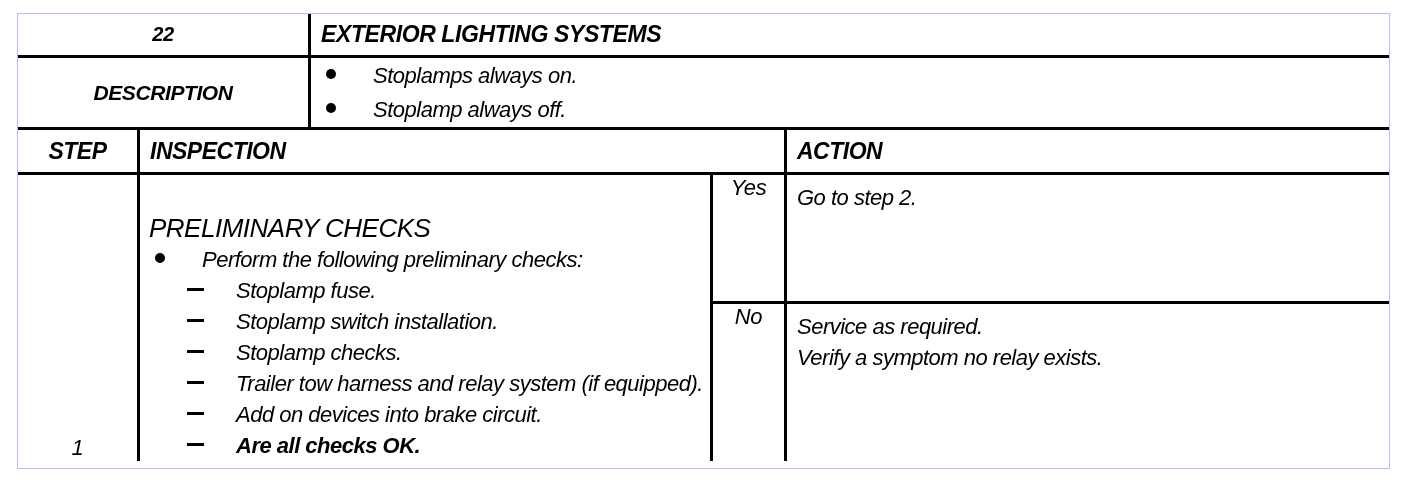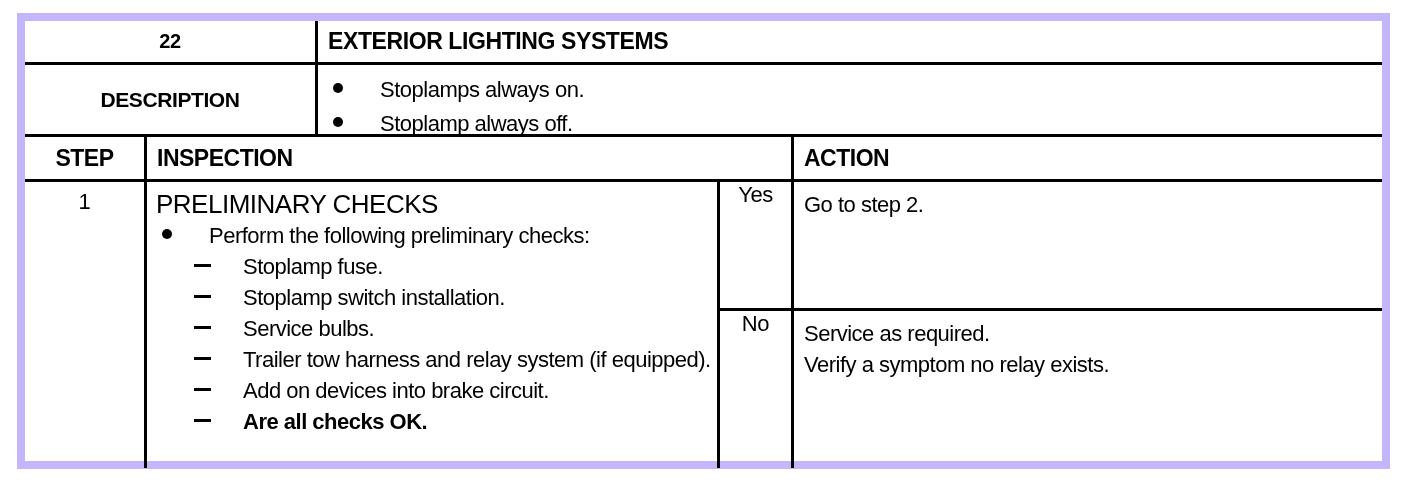--- a/index.html
+++ b/index.html
@@ -22,23 +22,24 @@
     background: #ffffff;
   }
 
   
   .diag-table {
     position: absolute;
     left: 17px;
     top: 13px;
     width: 1373px;
     height: 456px;
-    border: 8px solid #c4b5fd;
+    border: 1px solid #c4b5fd;
     box-sizing: border-box;
     background: #fff;
+    font-style: italic;
   }
 
   .row {
     display: flex;
     box-sizing: border-box;
     width: 100%;
   }
 
   .row-title    { height: 44px; border-bottom: 3px solid #000; }
   .row-desc     { height: 72px; border-bottom: 3px solid #000; }
@@ -55,21 +56,21 @@
   
   .c-step   { width: 122px; }
   .c-insp   { width: 573px; }
   .c-action { flex: 1 1 auto; }
 
   .c-label  { width: 293px; }   
   .c-wide   { flex: 1 1 auto; } 
 
   .ctr   { align-items: center; justify-content: center; }
   .vctr  { align-items: center; }
-  .top   { align-items: flex-start; }
+  .top   { align-items: flex-end; }
 
   .bold  { font-weight: bold; }
 
   .title-num {
     font-size: 20px;
     font-weight: bold;
     letter-spacing: -0.3px;
   }
   .title-text {
     font-size: 23px;
@@ -256,21 +257,21 @@
             <span class="txt">Stoplamp fuse.</span>
           </div>
 
           <div class="li">
             <span class="mark mark-dash"><span class="dash"></span></span>
             <span class="txt">Stoplamp switch installation.</span>
           </div>
 
           <div class="li">
             <span class="mark mark-dash"><span class="dash"></span></span>
-            <span class="txt">Service bulbs.</span>
+            <span class="txt">Stoplamp checks.</span>
           </div>
 
           <div class="li">
             <span class="mark mark-dash"><span class="dash"></span></span>
             <span class="txt">Trailer tow harness and relay system (if equipped).</span>
           </div>
 
           <div class="li">
             <span class="mark mark-dash"><span class="dash"></span></span>
             <span class="txt">Add on devices into brake circuit.</span>

